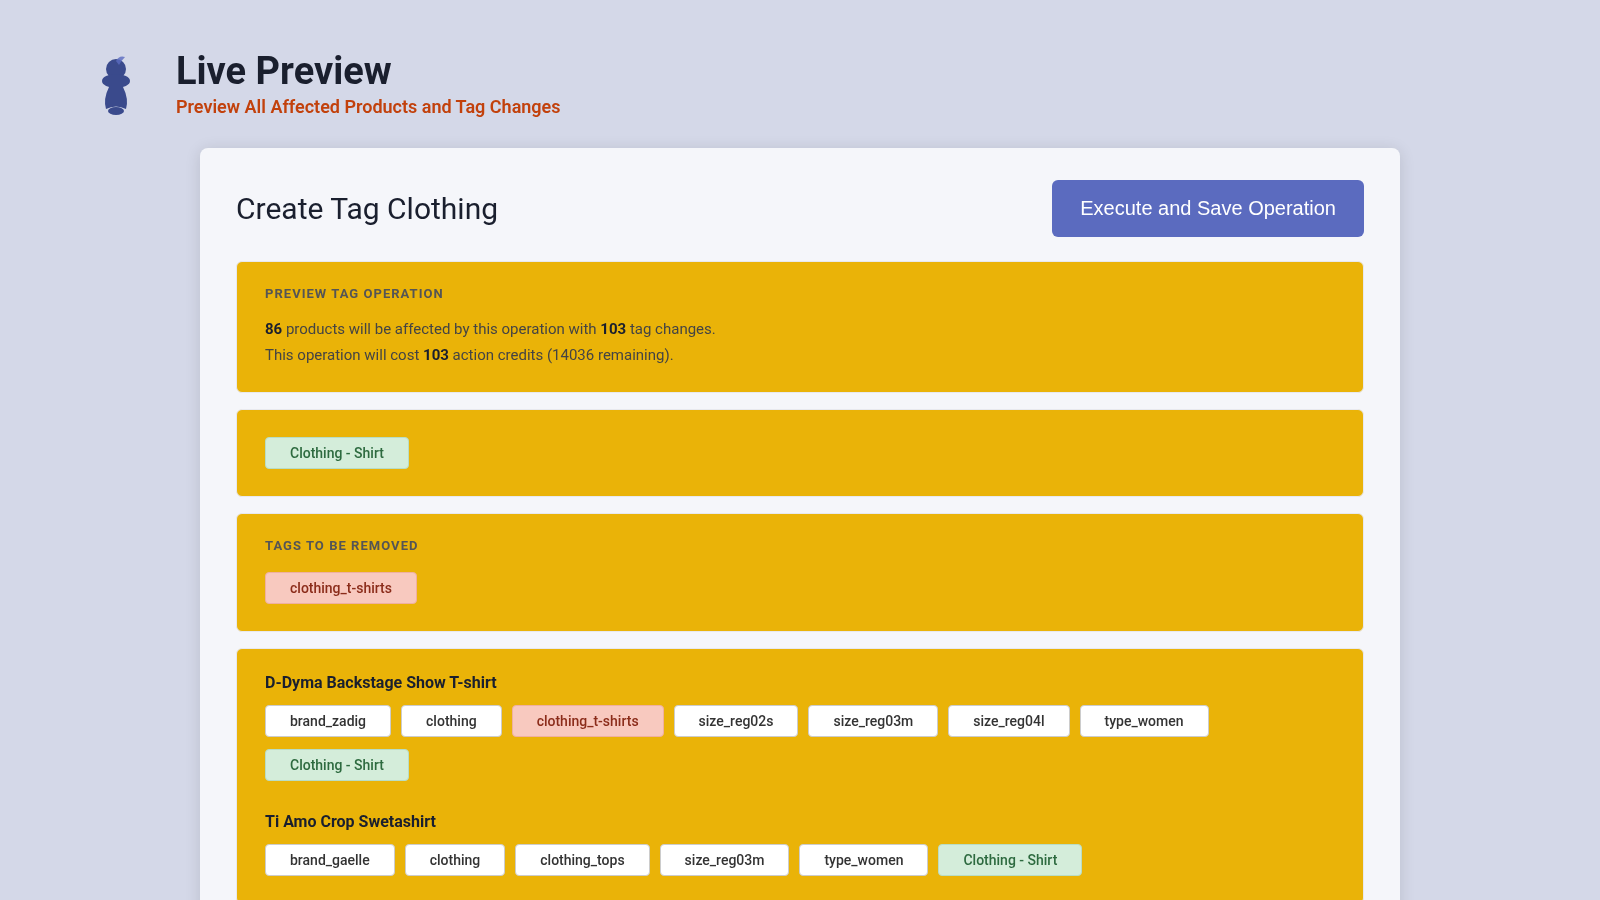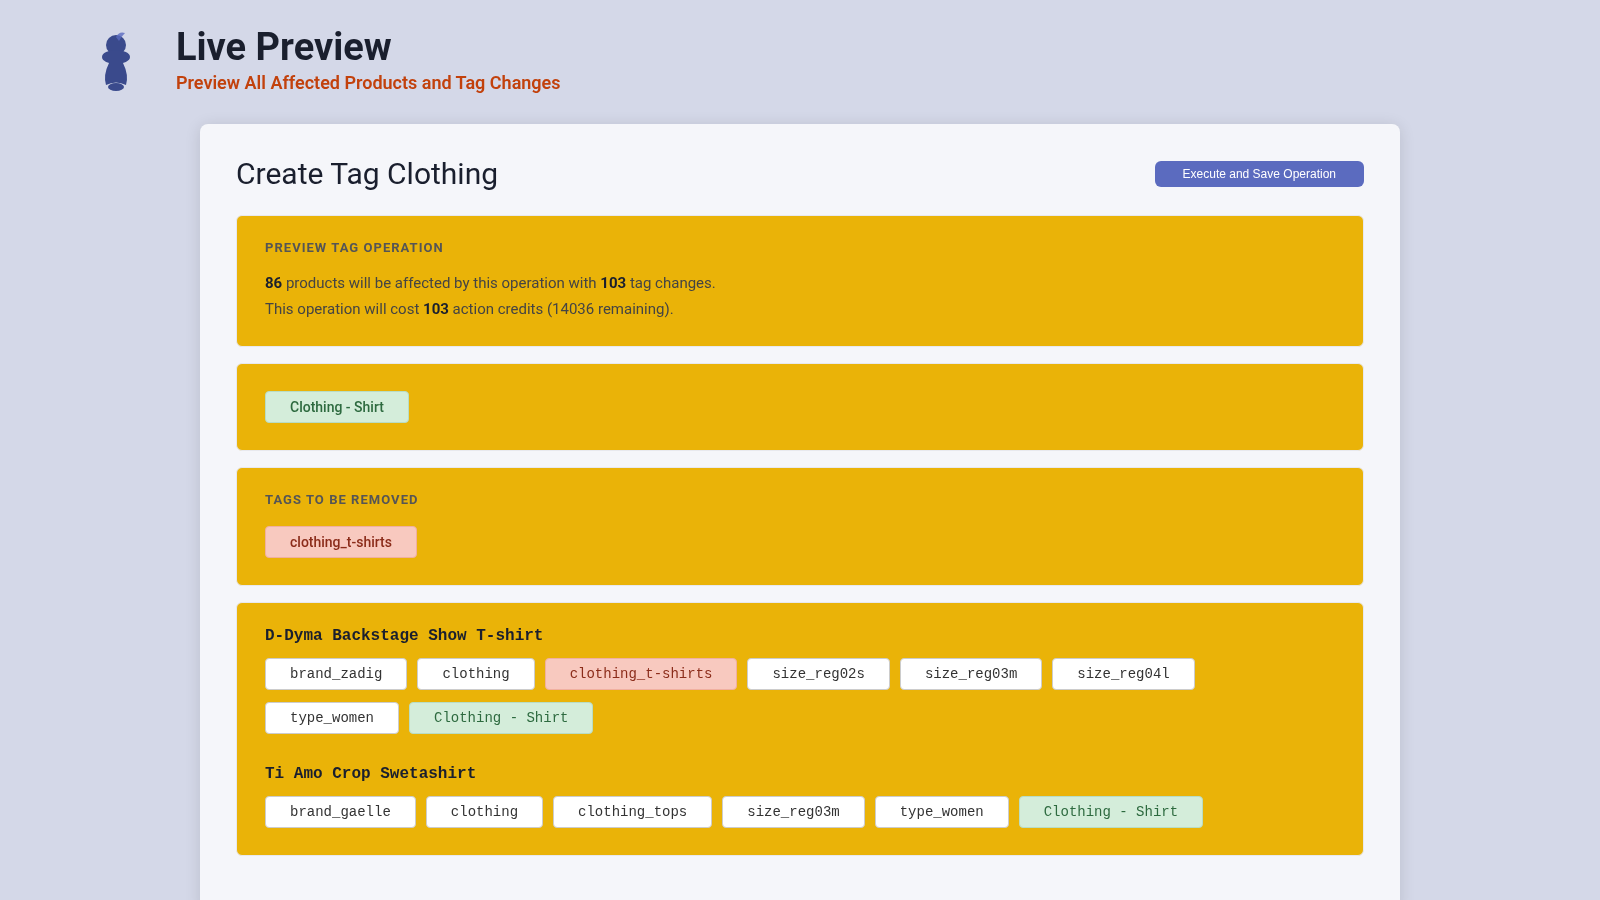--- a/index.html
+++ b/index.html
@@ -9,20 +9,21 @@
       font-family: -apple-system, BlinkMacSystemFont, 'Segoe UI', Roboto, Helvetica, Arial, sans-serif;
       min-height: 900px;
       width: 1600px;
     }
 
     .header {
       display: flex;
       align-items: center;
       padding: 24px 80px 28px 80px;
       gap: 24px;
+      margin-top: 24px;
     }
 
     .logo-icon {
       width: 72px;
       height: 72px;
       display: flex;
       align-items: center;
       justify-content: center;
     }
 
@@ -59,22 +60,22 @@
       font-size: 30px;
       font-weight: 400;
       color: #1a1f2e;
     }
 
     .execute-button {
       background-color: #5b6bbf;
       color: white;
       border: none;
       border-radius: 6px;
-      padding: 6px 28px;
-      font-size: 12px;
+      padding: 17px 28px;
+      font-size: 20px;
       font-weight: 500;
       cursor: pointer;
       white-space: nowrap;
     }
 
     .section {
       background: #eab308;
       border-radius: 6px;
       padding: 24px 28px;
       margin-bottom: 16px;
@@ -124,21 +125,20 @@
     }
 
     .tag-neutral {
       background-color: white;
       color: #333;
       border: 1px solid #ccc;
     }
 
     .product-item {
       margin-bottom: 28px;
-      font-family: Liberation Mono, monospace;
     }
 
     .product-item:last-child {
       margin-bottom: 0;
     }
 
     .product-name {
       font-size: 16px;
       font-weight: 700;
       color: #1a1f2e;

